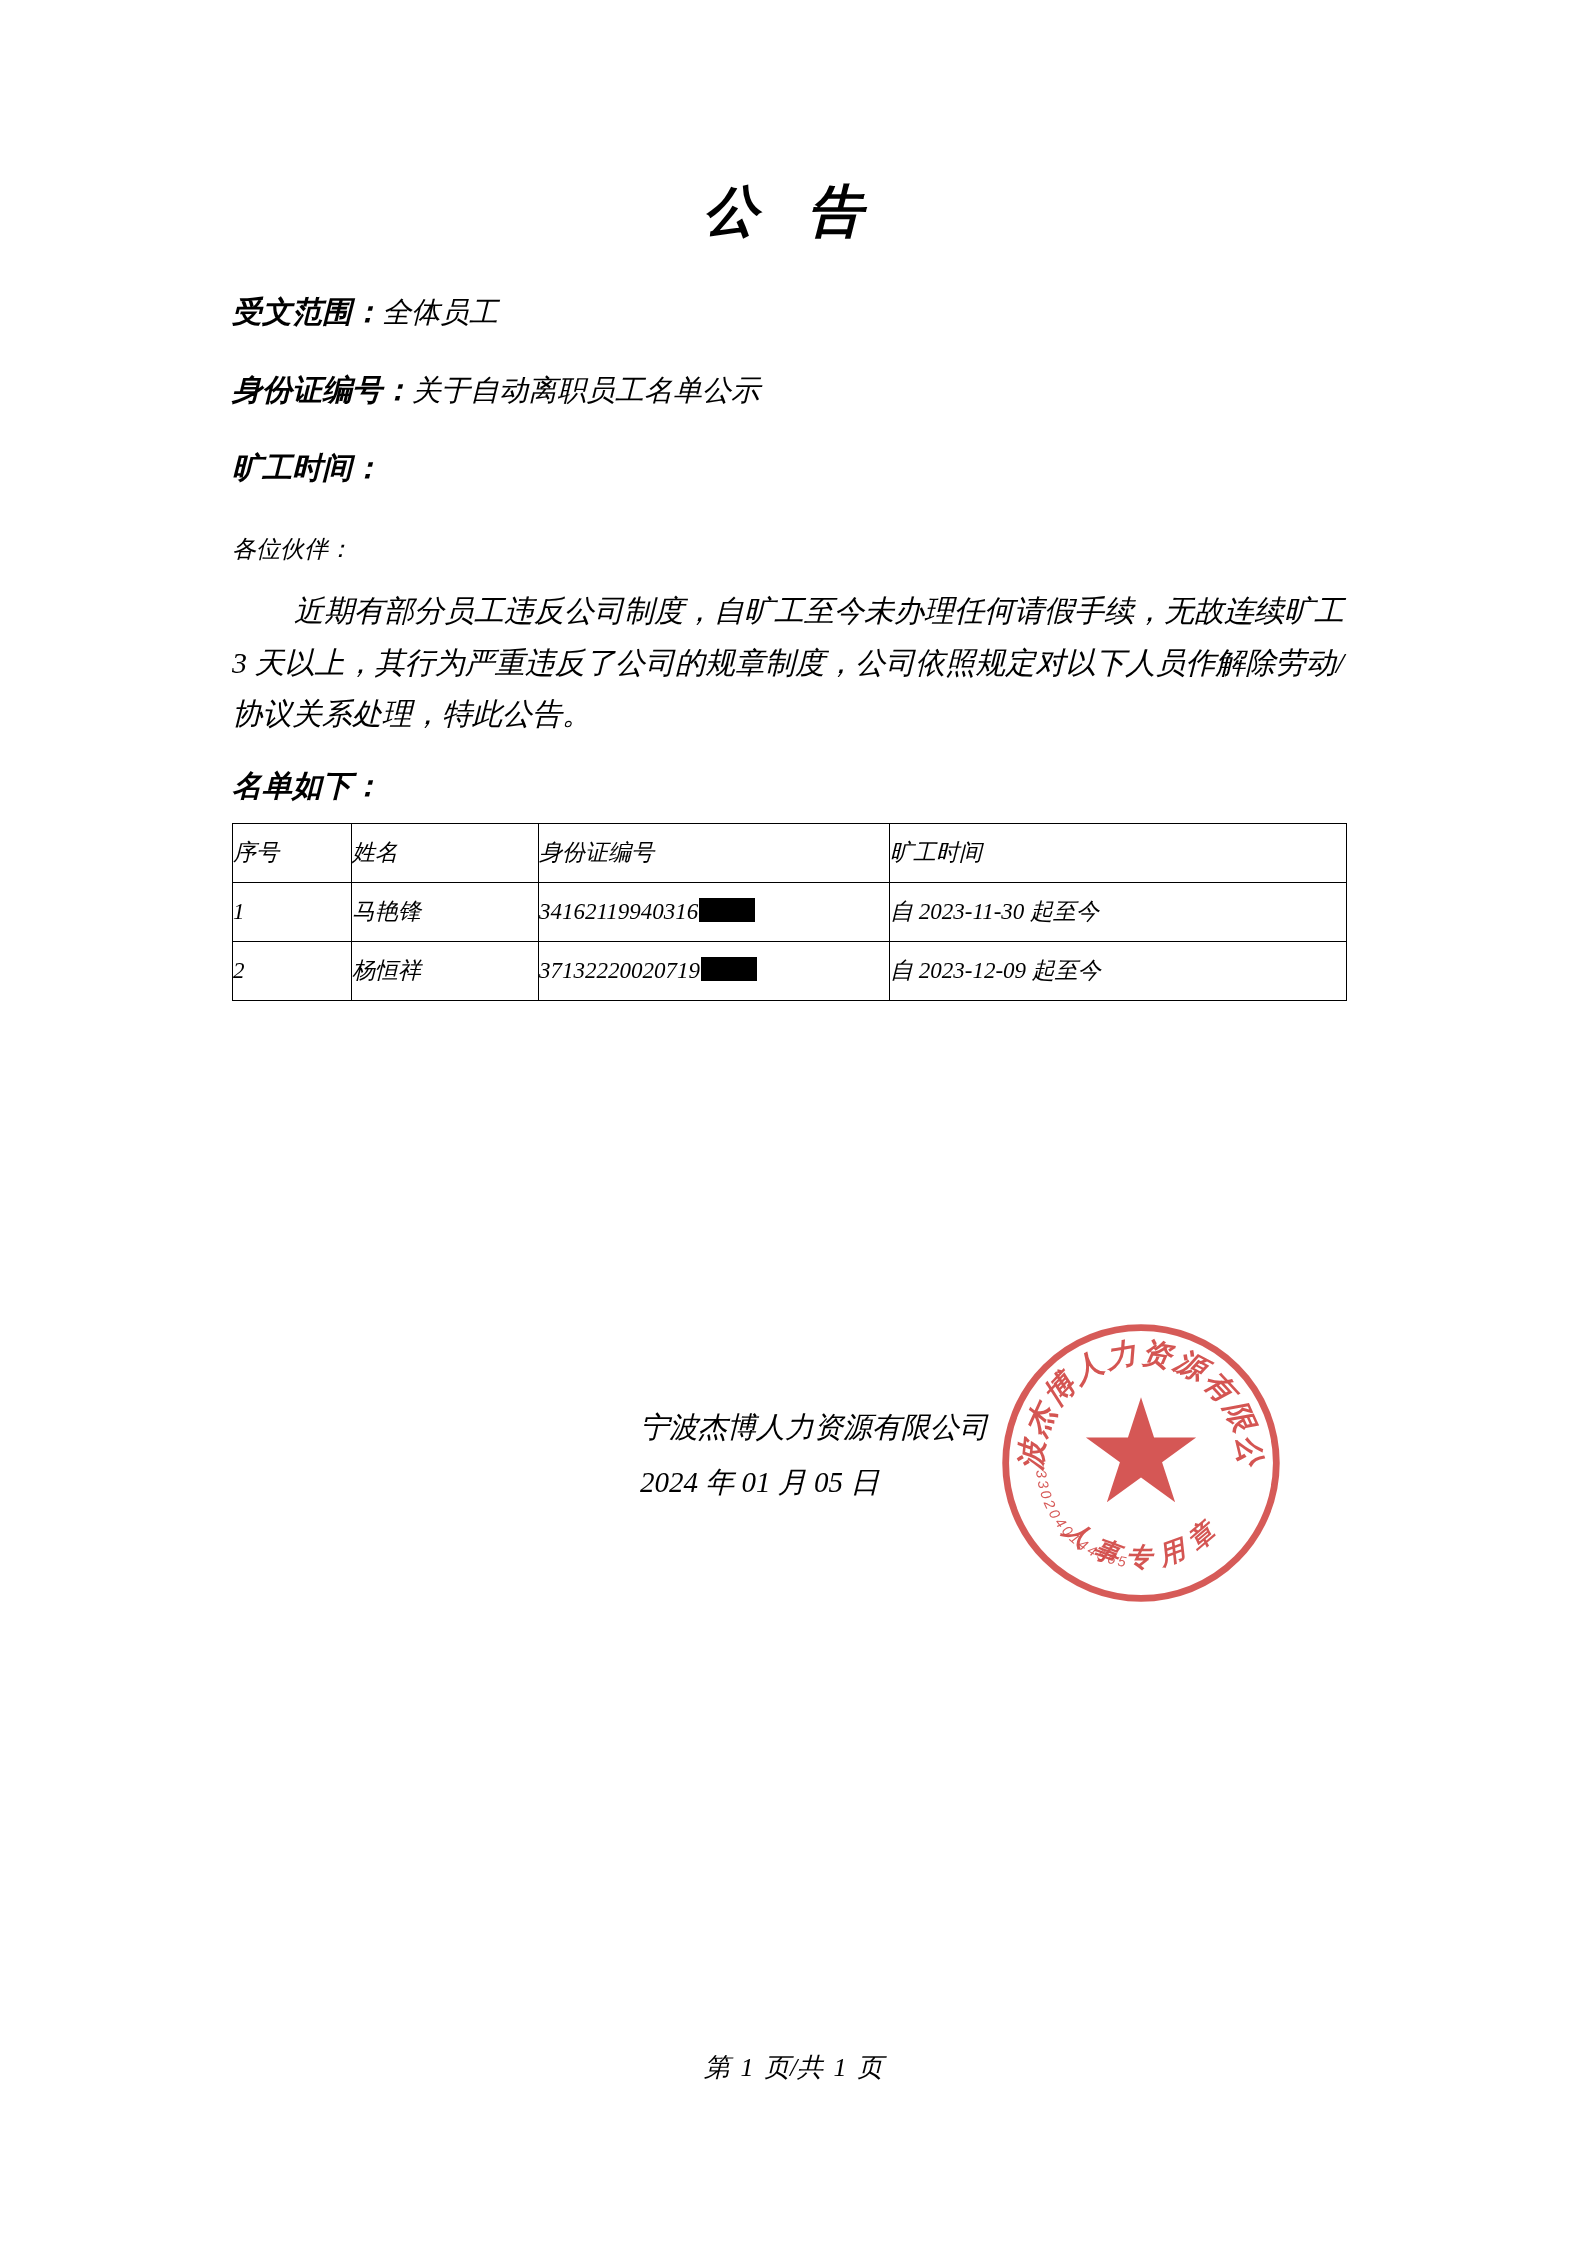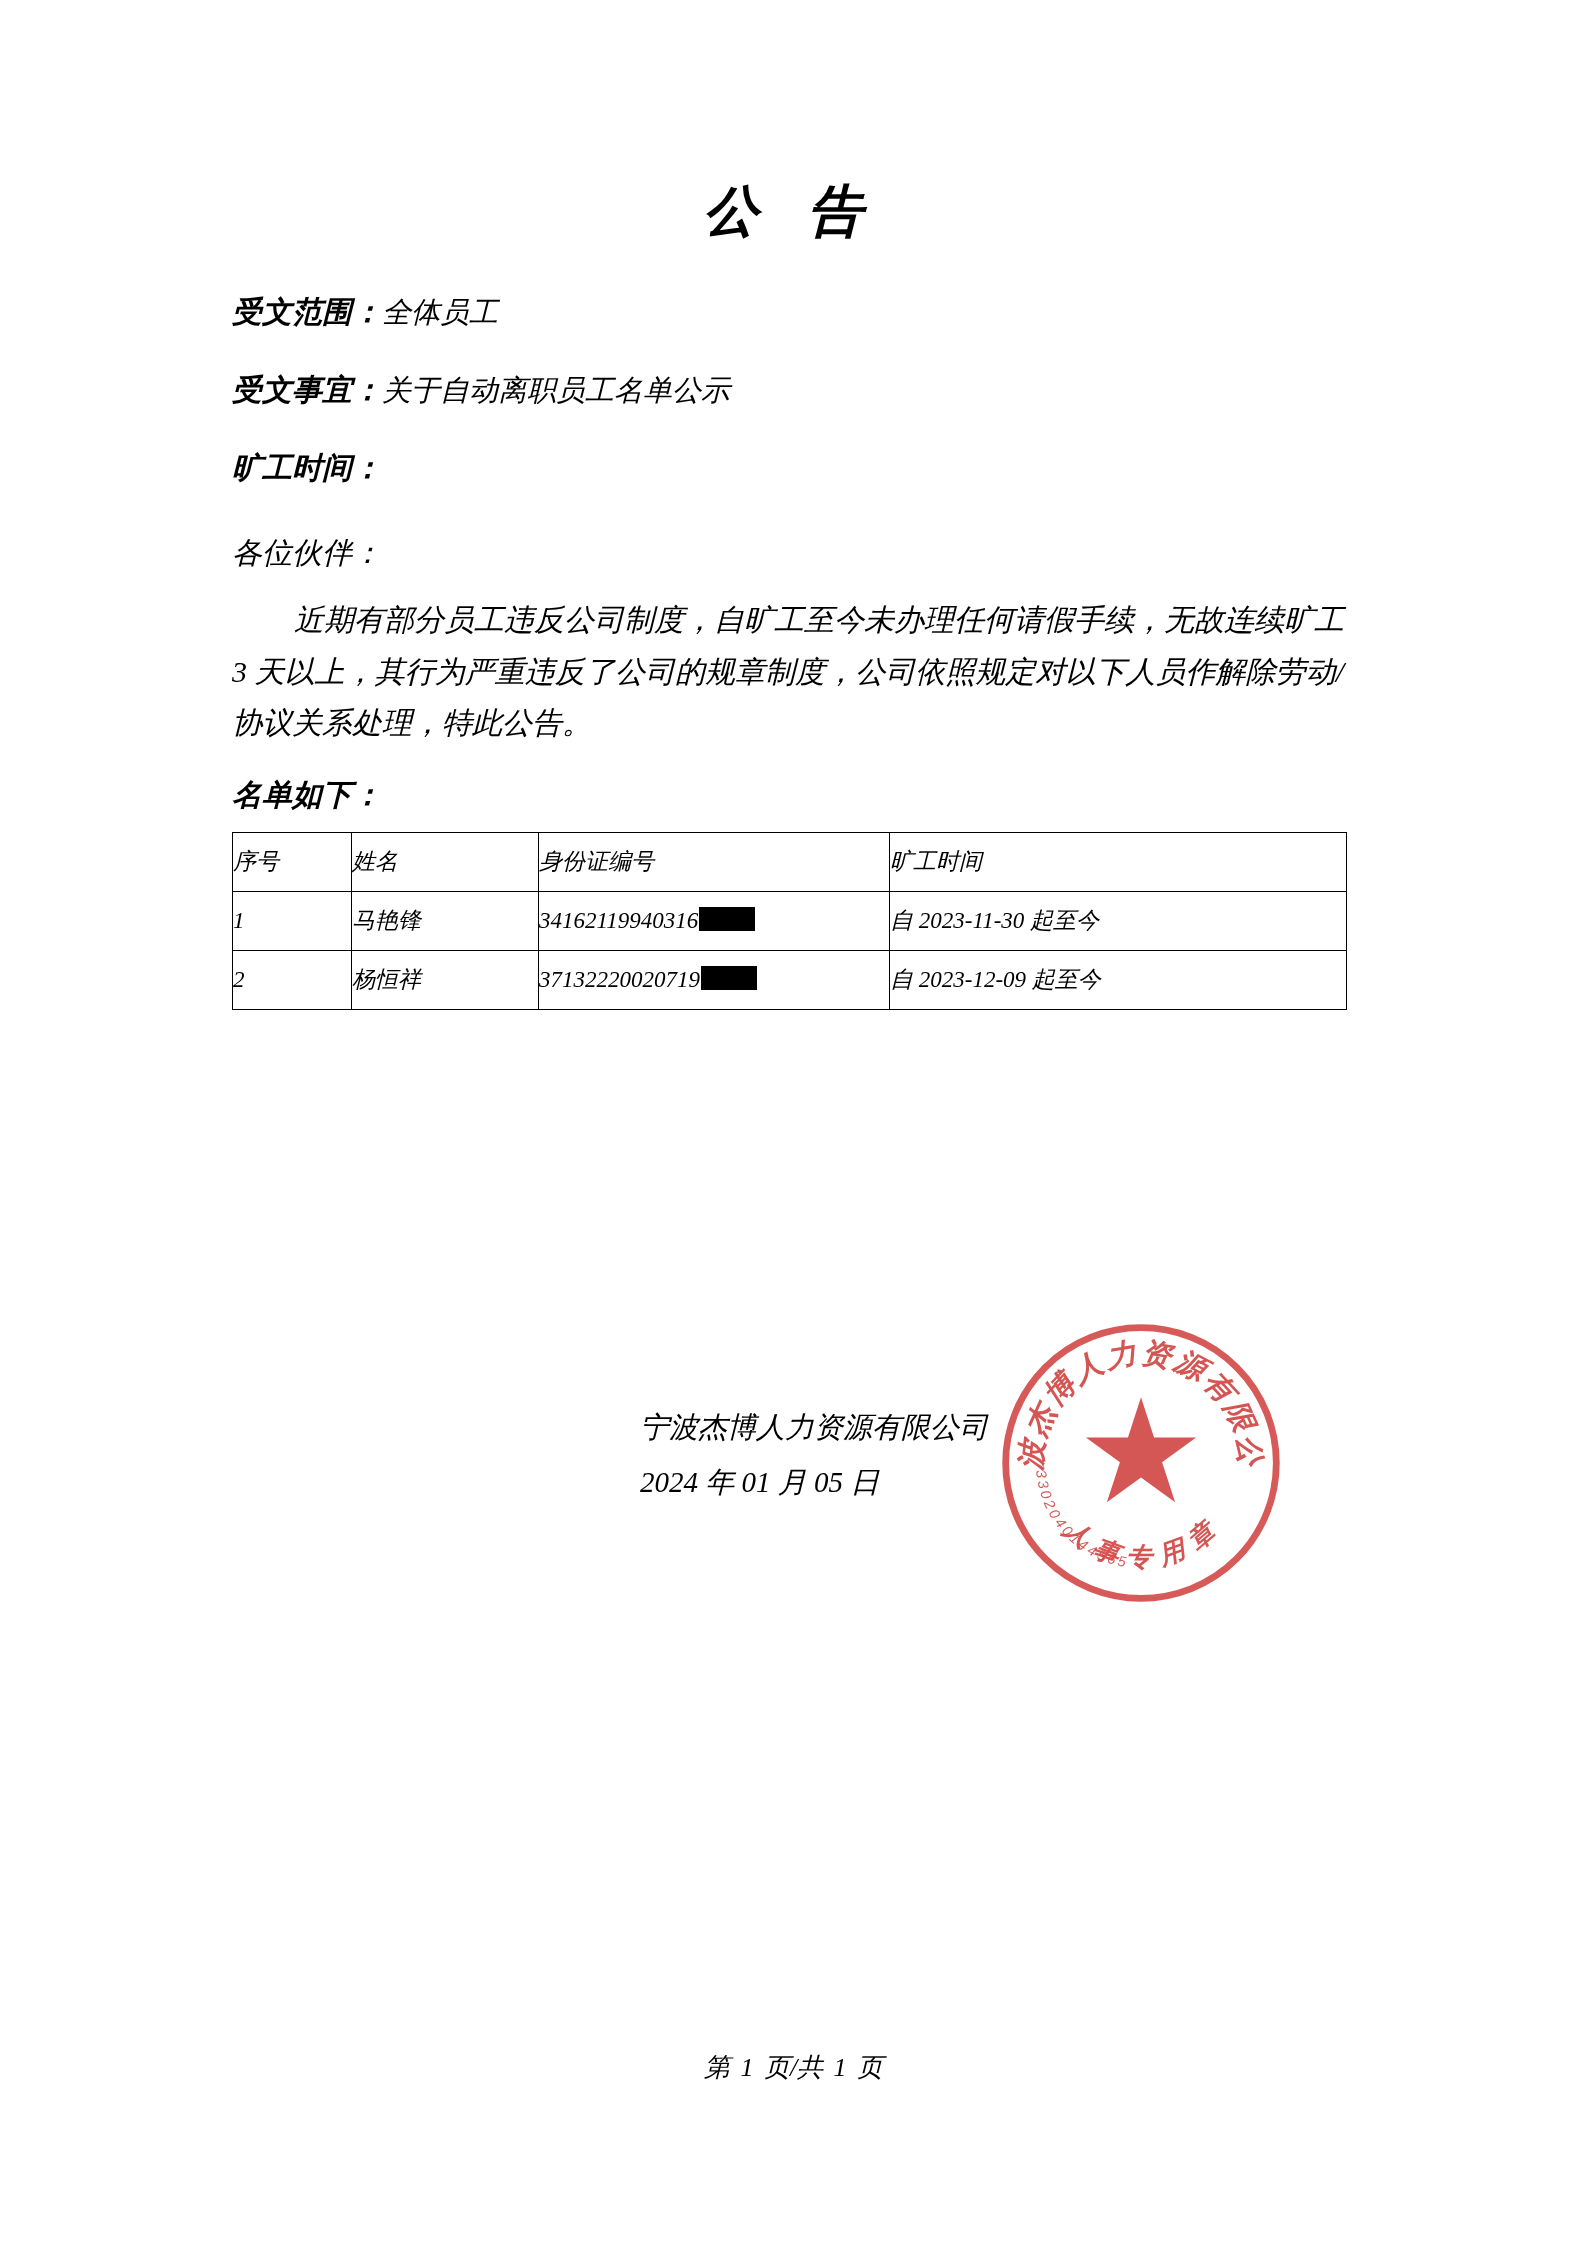--- a/index.html
+++ b/index.html
@@ -49,21 +49,21 @@
   }
   .field-value {
     font-weight: normal;
     font-size: 29px;
   }
   .row-1 { margin-top: 104px; }
   .row-2 { margin-top: 48px; }
   .row-3 { margin-top: 48px; }
   .row-4 { margin-top: 48px; }
   .greeting {
-    font-size: 30px;
+    font-size: 24px;
     margin-top: 50px;
   }
   .para {
     font-size: 30px;
     line-height: 1.72;
     text-align: justify;
     text-justify: inter-ideograph;
     margin-top: 20px;
     text-indent: 62px;
     width: 1112px;
@@ -139,21 +139,21 @@
   <div class="content">
 
     <div class="doc-title">公 告</div>
 
 
     <div class="field-row row-2">
       <span class="field-label">受文范围：</span><span class="field-value">全体员工</span>
     </div>
 
     <div class="field-row row-3">
-      <span class="field-label">受文事宜：</span><span class="field-value">关于自动离职员工名单公示</span>
+      <span class="field-label">身份证编号：</span><span class="field-value">关于自动离职员工名单公示</span>
     </div>
 
     <div class="field-row row-4">
       <span class="field-label">旷工时间：</span><span class="field-value"></span>
     </div>
 
     <div class="greeting">各位伙伴：</div>
 
     <div class="para">近期有部分员工违反公司制度，自旷工至今未办理任何请假手续，无故连续旷工 3 天以上，其行为严重违反了公司的规章制度，公司依照规定对以下人员作解除劳动/协议关系处理，特此公告。</div>
 

